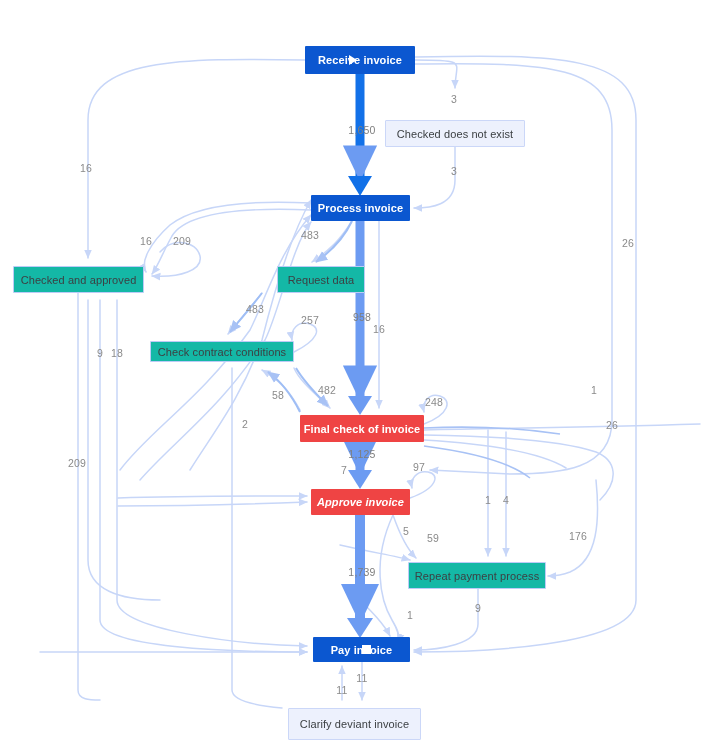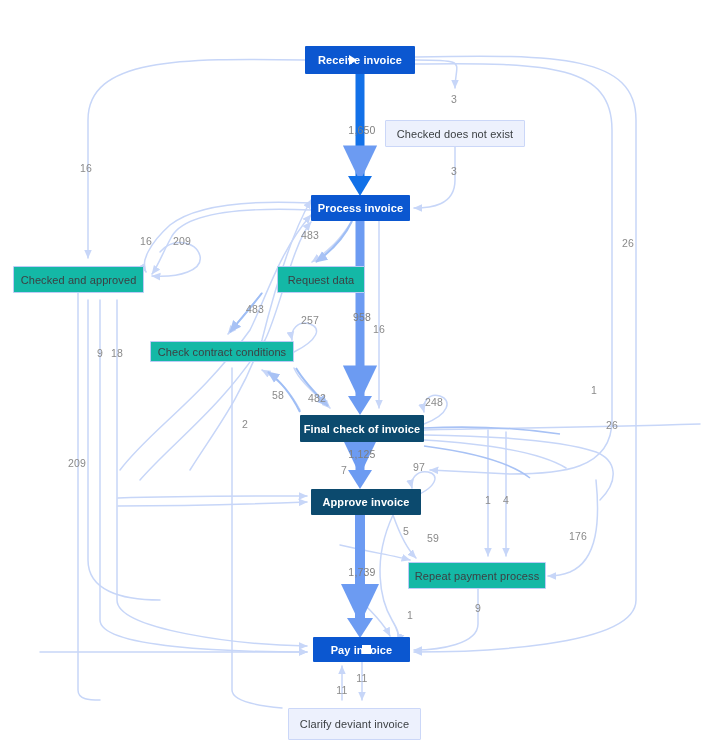--- a/index.html
+++ b/index.html
@@ -21,21 +21,21 @@
     letter-spacing:.1px;
     white-space:nowrap;
     border-radius:1px;
   }
   .node.dark{
     background:#0B57D0;
     color:#ffffff;
     font-weight:700;
   }
   .node.mid{
-    background:#0c4a6e;
+    background:#ef4444;
     color:#ffffff;
     font-weight:700;
   }
   .node.light{
     background:#14b8a6;
     color:#3C4043;
     border:1px solid #BCCBF7;
     font-weight:400;
   }
   .node.pale{
@@ -208,21 +208,21 @@
   </div>
 
   <div class="node light" style="left:150px;top:341px;width:144px;height:21px;">
     <span class="lbl">Check contract conditions</span>
   </div>
 
   <div class="node mid" style="left:300px;top:415px;width:124px;height:27px;">
     <span class="lbl">Final check of invoice</span>
   </div>
 
-  <div class="node mid" style="left:311px;top:489px;width:110px;height:26px;">
+  <div class="node mid" style="left:311px;top:489px;width:99px;height:26px;font-style:italic;">
     <span class="lbl">Approve invoice</span>
   </div>
 
   <div class="node light" style="left:408px;top:562px;width:138px;height:27px;">
     <span class="lbl">Repeat payment process</span>
   </div>
 
   <div class="node dark" style="left:313px;top:637px;width:97px;height:25px;">
     <span class="lbl">Pay invoice</span>
     <span class="marker stop-icon" style="margin-left:10px;"></span>
@@ -240,21 +240,21 @@
   <div class="edge-label" style="left:146px;top:241px;">16</div>
   <div class="edge-label" style="left:182px;top:241px;">209</div>
   <div class="edge-label" style="left:310px;top:235px;">483</div>
   <div class="edge-label" style="left:255px;top:309px;">483</div>
   <div class="edge-label" style="left:310px;top:320px;">257</div>
   <div class="edge-label strong" style="left:362px;top:317px;">958</div>
   <div class="edge-label" style="left:379px;top:329px;">16</div>
   <div class="edge-label" style="left:100px;top:353px;">9</div>
   <div class="edge-label" style="left:117px;top:353px;">18</div>
   <div class="edge-label" style="left:278px;top:395px;">58</div>
-  <div class="edge-label" style="left:317px;top:390px;margin-top:8px;">482</div>
+  <div class="edge-label" style="left:327px;top:390px;">482</div>
   <div class="edge-label" style="left:434px;top:402px;">248</div>
   <div class="edge-label" style="left:594px;top:390px;">1</div>
   <div class="edge-label" style="left:245px;top:424px;">2</div>
   <div class="edge-label" style="left:612px;top:425px;">26</div>
   <div class="edge-label" style="left:77px;top:463px;">209</div>
   <div class="edge-label strong" style="left:362px;top:454px;">1,125</div>
   <div class="edge-label" style="left:344px;top:470px;">7</div>
   <div class="edge-label" style="left:419px;top:467px;">97</div>
   <div class="edge-label" style="left:488px;top:500px;">1</div>
   <div class="edge-label" style="left:506px;top:500px;">4</div>

